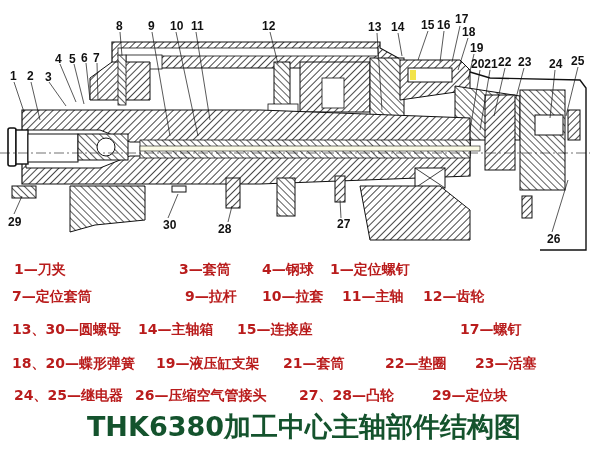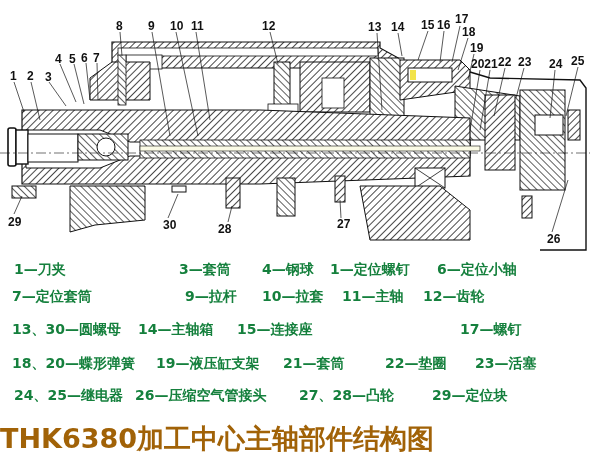--- a/index.html
+++ b/index.html
@@ -3,25 +3,25 @@
 <meta charset="utf-8">
 <style>
   html, body { margin:0; padding:0; background:#ffffff; }
   body { width:608px; height:456px; position:relative; overflow:hidden;
          font-family:"DejaVu Sans","Liberation Sans",sans-serif; }
   #diagram { position:absolute; left:0; top:0; width:608px; height:255px; }
   .callout { position:absolute; font-size:12px; font-weight:bold; color:#111;
              font-family:"Liberation Sans","DejaVu Sans",sans-serif; line-height:12px; }
   #legend { position:absolute; left:0; top:256px; width:608px; }
   .legend-row { position:absolute; left:0; height:26px; width:608px; }
-  .legend-item { position:absolute; font-size:14px; font-weight:bold; color:#15803d;
+  .legend-item { position:absolute; font-size:14px; font-weight:bold; color:#b91c1c;
                  white-space:nowrap; line-height:18px; }
-  #title { position:absolute; left:0; width:608px; top:409px; text-align:left;
-           font-size:27px; font-weight:bold; color:#a16207; letter-spacing:0px;
-           font-family:"DejaVu Sans","Liberation Sans",sans-serif;margin-top:12px; }
+  #title { position:absolute; left:0; width:608px; top:409px; text-align:center;
+           font-size:27px; font-weight:bold; color:#14532d; letter-spacing:0px;
+           font-family:"DejaVu Sans","Liberation Sans",sans-serif; }
 </style>
 </head>
 <body>
 
 <svg id="diagram" viewBox="0 0 608 255" xmlns="http://www.w3.org/2000/svg">
   <defs>
     <pattern id="hatch" width="5" height="5" patternUnits="userSpaceOnUse" patternTransform="rotate(45)">
       <rect width="5" height="5" fill="#ffffff"></rect>
       <line x1="0" y1="0" x2="0" y2="5" stroke="#1a1a1a" stroke-width="1.6"></line>
     </pattern>
@@ -154,21 +154,20 @@
   <span class="callout" style="left:8px;top:216px">29</span>
   <span class="callout" style="left:163px;top:219px">30</span>
 </div>
 
 <div id="legend">
   <div class="legend-row" style="top:4px">
     <span class="legend-item" style="left:14px">1—刀夹</span>
     <span class="legend-item" style="left:179px">3—套筒</span>
     <span class="legend-item" style="left:262px">4—钢球</span>
     <span class="legend-item" style="left:330px">1—定位螺钉</span>
-    <span class="legend-item" style="left:437px">6—定位小轴</span>
   </div>
   <div class="legend-row" style="top:31px">
     <span class="legend-item" style="left:12px">7—定位套筒</span>
     <span class="legend-item" style="left:185px">9—拉杆</span>
     <span class="legend-item" style="left:262px">10—拉套</span>
     <span class="legend-item" style="left:342px">11—主轴</span>
     <span class="legend-item" style="left:423px">12—齿轮</span>
   </div>
   <div class="legend-row" style="top:64px">
     <span class="legend-item" style="left:12px">13、30—圆螺母</span>

